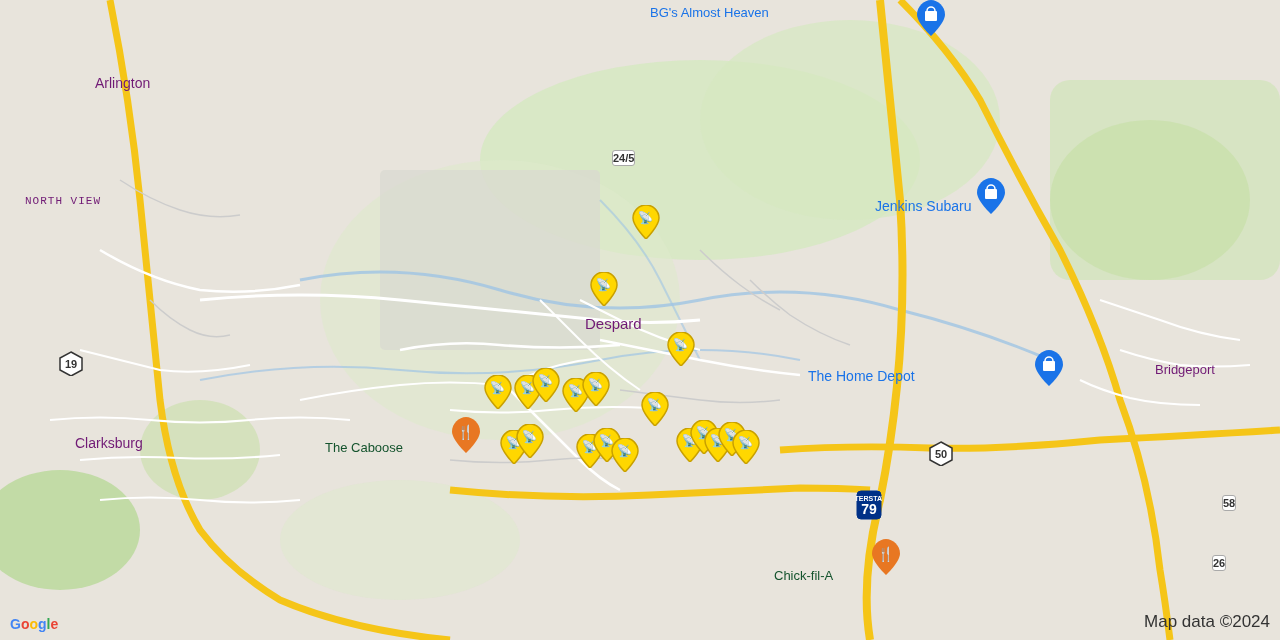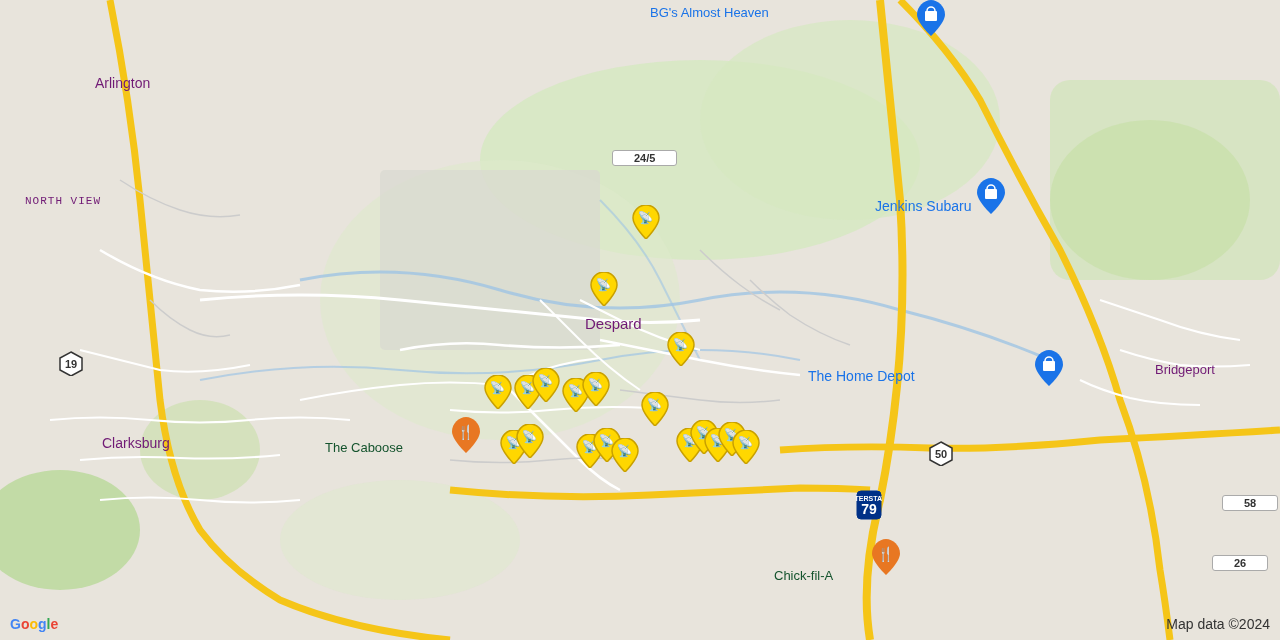--- a/index.html
+++ b/index.html
@@ -41,21 +41,21 @@
     }
     .google-logo span { font-weight: bold; }
     .g-blue { color: #4285F4; }
     .g-red { color: #EA4335; }
     .g-yellow { color: #FBBC05; }
     .g-green { color: #34A853; }
     .map-data-text {
       position: absolute;
       bottom: 8px;
       right: 10px;
-      font-size: 14px;
+      font-size: 17px;
       color: #333;
       z-index: 10;
     }
     
     .map-label {
       position: absolute;
       z-index: 5;
       font-size: 12px;
       color: #333;
       white-space: nowrap;
@@ -76,21 +76,21 @@
       font-size: 14px;
     }
     
     .road-badge {
       position: absolute;
       z-index: 5;
       background: white;
       border: 1px solid #aaa;
       border-radius: 3px;
       font-size: 11px;
-      padding: 1px 21px;
+      padding: 1px 0;
       color: #333;
       font-weight: bold;
     }
     
     .tower-pin {
       position: absolute;
       z-index: 8;
       width: 28px;
       height: 34px;
       cursor: pointer;
@@ -182,21 +182,21 @@
     <path d="M 150 300 Q 170 320 190 330 Q 210 340 230 335" stroke="#ccc" stroke-width="1.5" fill="none"></path>
     <path d="M 700 250 Q 720 270 740 285 Q 760 300 780 310" stroke="#ccc" stroke-width="1.5" fill="none"></path>
     <path d="M 750 280 Q 770 300 790 315 Q 820 335 850 345" stroke="#ccc" stroke-width="1.5" fill="none"></path>
     <path d="M 620 390 Q 660 395 700 400 Q 740 405 780 400" stroke="#ccc" stroke-width="1.5" fill="none"></path>
     <path d="M 450 460 Q 500 465 550 460 Q 590 456 630 460" stroke="#ccc" stroke-width="1.5" fill="none"></path>
   </svg>
 
 
   <div class="map-label dark" style="left:95px;top:75px;">Arlington</div>
   <div class="map-label dark" style="left:25px;top:195px;font-size:11px;letter-spacing:1px;font-family:Liberation Mono, monospace;">NORTH VIEW</div>
-  <div class="map-label dark" style="left:75px;top:435px;margin-left:27px;">Clarksburg</div>
+  <div class="map-label dark" style="left:75px;top:435px;">Clarksburg</div>
   <div class="map-label dark" style="left:585px;top:315px;font-size:15px;">Despard</div>
   <div class="map-label dark" style="left:1155px;top:362px;font-size:13px;text-align:center;">Bridgeport</div>
   <div class="map-label blue" style="left:875px;top:198px;">Jenkins Subaru</div>
   <div class="map-label blue" style="left:808px;top:368px;">The Home Depot</div>
   <div class="map-label orange" style="left:325px;top:440px;">The Caboose</div>
   <div class="map-label orange" style="left:774px;top:568px;">Chick-fil-A</div>
   <div class="map-label blue" style="left:650px;top:5px;font-size:13px;">BG's Almost Heaven</div>
 
   <div style="position:absolute;left:58px;top:350px;z-index:6;">
     <svg width="26" height="26" viewBox="0 0 26 26">

